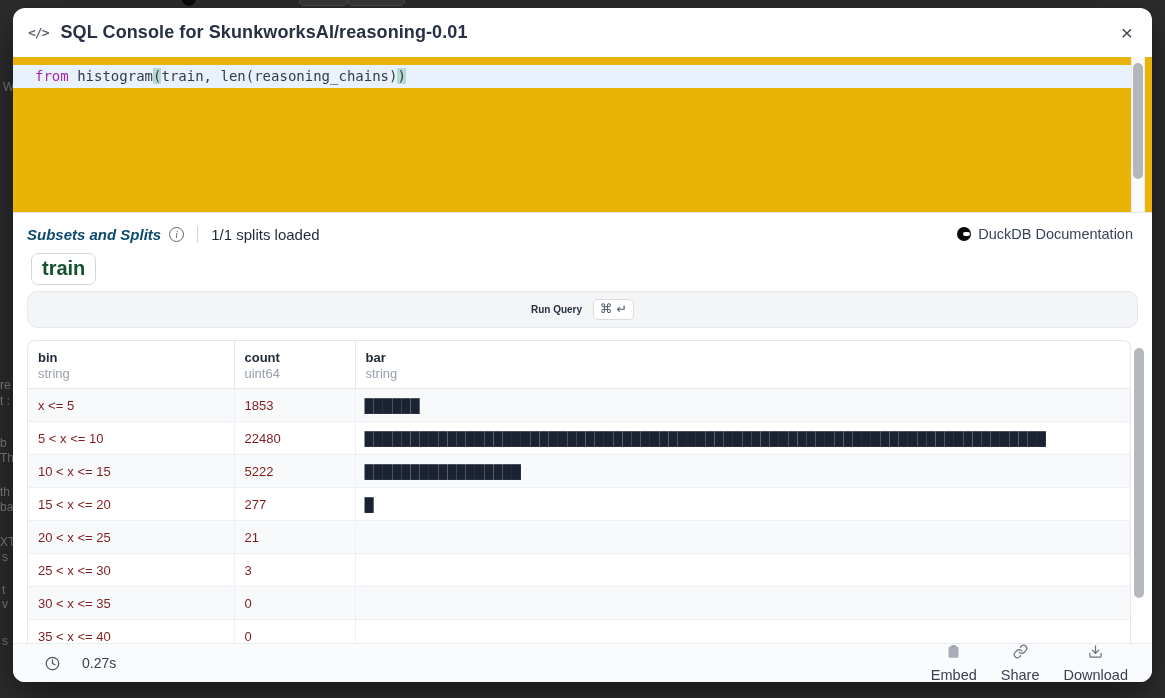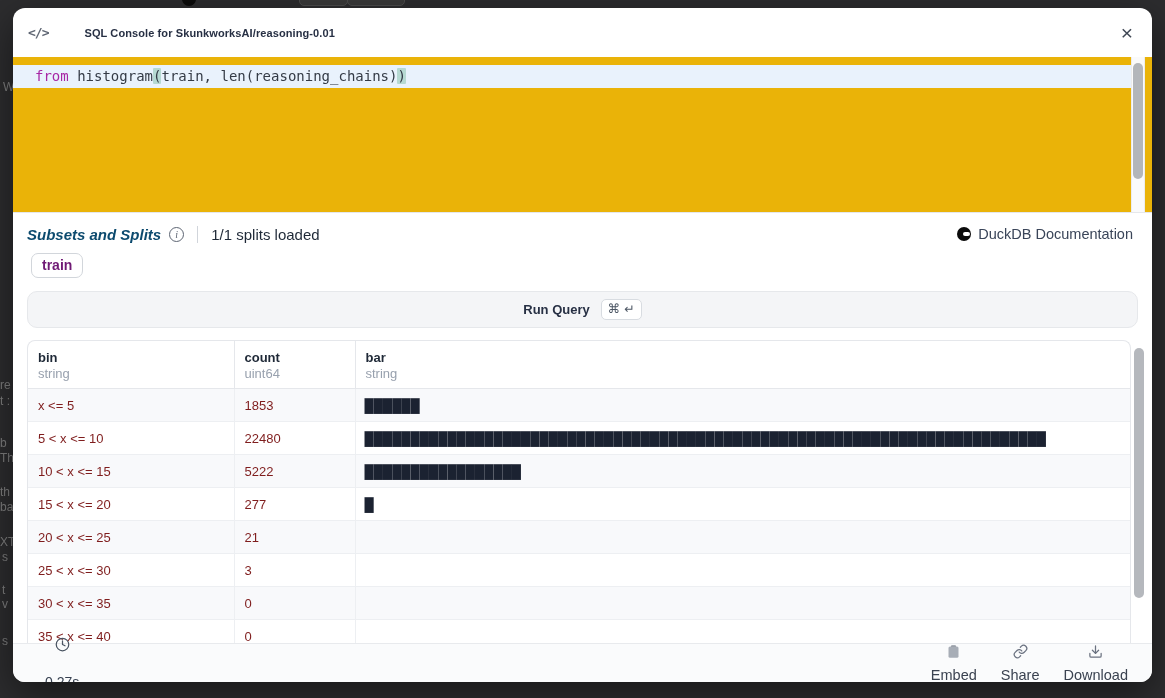--- a/index.html
+++ b/index.html
@@ -20,21 +20,21 @@
   .modal {
     position:absolute; left:13px; top:8px; width:1139px; height:674px;
     background:#ffffff; border-radius:12px; overflow:hidden; z-index:2;
     box-shadow:0 12px 40px rgba(0,0,0,.5);
   }
   .modal-header { height:49px; display:flex; align-items:center; padding:0 17px 0 15px; }
   .code-icon {
     font-family:"DejaVu Sans Mono", monospace; font-size:13px; font-weight:600;
     color:#5f6673; margin-right:12px; letter-spacing:-1px;
   }
-  .modal-title { font-size:11px; font-weight:700; color:#273044; letter-spacing:.1px;margin-left:24px; }
+  .modal-title { font-size:18px; font-weight:700; color:#273044; letter-spacing:.1px; }
   .close-btn { margin-left:auto; background:none; border:none; cursor:pointer; font-size:21px; line-height:1; color:#3f4754; padding:0 2px; }
 
   
   .editor { position:absolute; left:0; top:49px; width:100%; height:155px; background:#eab308; cursor:text; }
   .code-line {
     margin-top:8px; margin-right:21px; height:23px; line-height:23px; padding-left:22px;
     background:#e9f2fc; font-family:"DejaVu Sans Mono", monospace; font-size:14px;
     color:#343b46; white-space:pre;
   }
   .kw { color:#a626a4; }
@@ -61,30 +61,30 @@
   }
   .vsep { width:1px; height:17px; background:#d1d5db; margin:0 13px; }
   .subsets-status { font-size:15px; color:#1f2937; }
   .docs-link { margin-left:auto; display:flex; align-items:center; gap:7px; font-size:14.5px; color:#3a4559; cursor:pointer; text-decoration:none; }
   .duckdb-logo { position:relative; width:14px; height:14px; border-radius:50%; background:#0b0b0b; display:inline-block; }
   .duckdb-logo::after { content:""; position:absolute; left:6px; right:1px; top:5px; bottom:5px; background:#fff; border-radius:2px; }
 
   .splits-row { position:absolute; top:245px; left:18px; }
   .split-badge {
     display:inline-block; padding:3px 10px 4px; border:1px solid #d2d6db; border-radius:7px;
-    font-size:14px; font-weight:700; color:#701a75; background:#fff; cursor:pointer;
+    font-size:20px; font-weight:700; color:#14532d; background:#fff; cursor:pointer;
   }
 
   
   .run-query {
     position:absolute; top:283px; left:14px; width:1111px; height:37px;
     background:#f4f5f7; border:1px solid #e6e8eb; border-radius:10px;
     display:flex; align-items:center; justify-content:center; gap:11px; cursor:pointer;
   }
-  .run-query-label { font-size:13px; font-weight:700; color:#273044; }
+  .run-query-label { font-size:10px; font-weight:700; color:#273044; }
   .kbd {
     font-family:"DejaVu Sans", sans-serif; font-size:12.5px; color:#4b5563;
     background:#fff; border:1px solid #d8dce1; border-radius:5px; padding:2px 6px 3px; line-height:1.1;
   }
 
   
   .table-wrap {
     position:absolute; top:332px; left:14px; width:1104px; height:303px;
     border:1px solid #e5e7eb; border-bottom:none; border-radius:8px 8px 0 0;
     overflow:hidden; background:#fff;
@@ -100,21 +100,21 @@
   tr.alt { background:#f8f9fb; }
   td.count { padding-right:9px; }
   td.bar { color:#1b2231; padding-left:9px; }
 
   
   .modal-footer {
     position:absolute; left:0; bottom:0; width:100%; height:39px;
     border-top:1px solid #e8eaed; background:#fafbfc;
     display:flex; align-items:center; padding:0 24px 0 32px;
   }
-  .duration-group { display:flex; align-items:center; gap:22px; color:#374151; font-size:14px;flex-direction:column; }
+  .duration-group { display:flex; align-items:center; gap:22px; color:#374151; font-size:14px; }
   .footer-actions { margin-left:auto; display:flex; align-items:center; gap:24px; }
   .footer-btn { display:flex; align-items:center; gap:8px; background:none; border:none; cursor:pointer; font-family:"Liberation Sans", sans-serif; font-size:14.5px; color:#3a4250;flex-direction:column; }
   .icon-svg { display:block; }
 </style>
 </head>
 <body>
 
 <div class="backdrop">
   <div class="bd-circle"></div>
   <div class="bd-btn1"></div>

